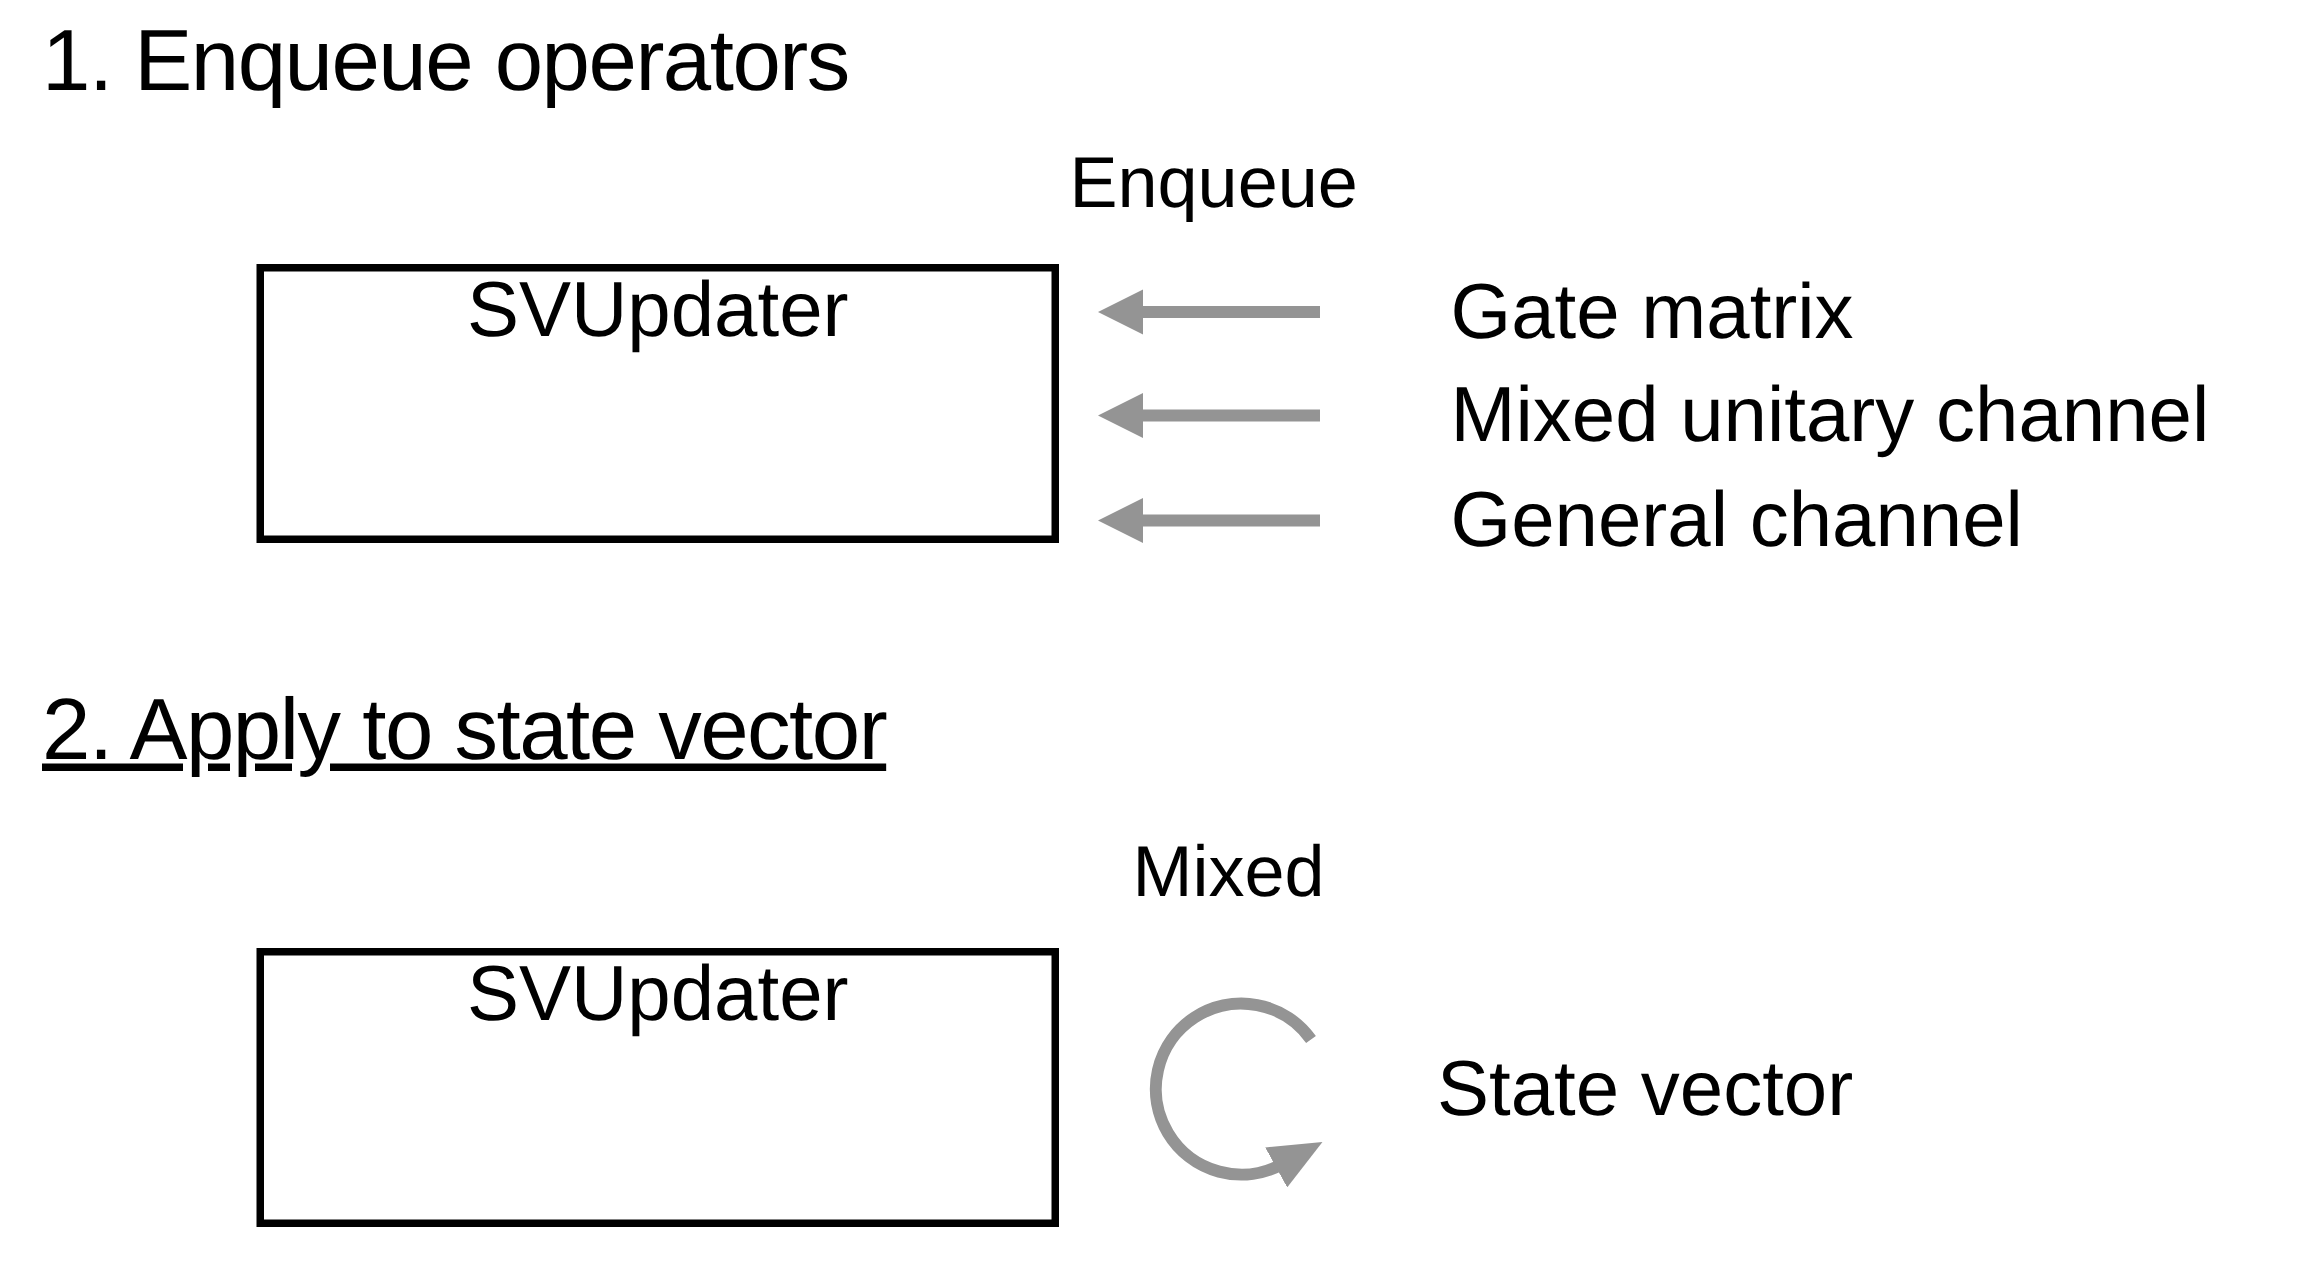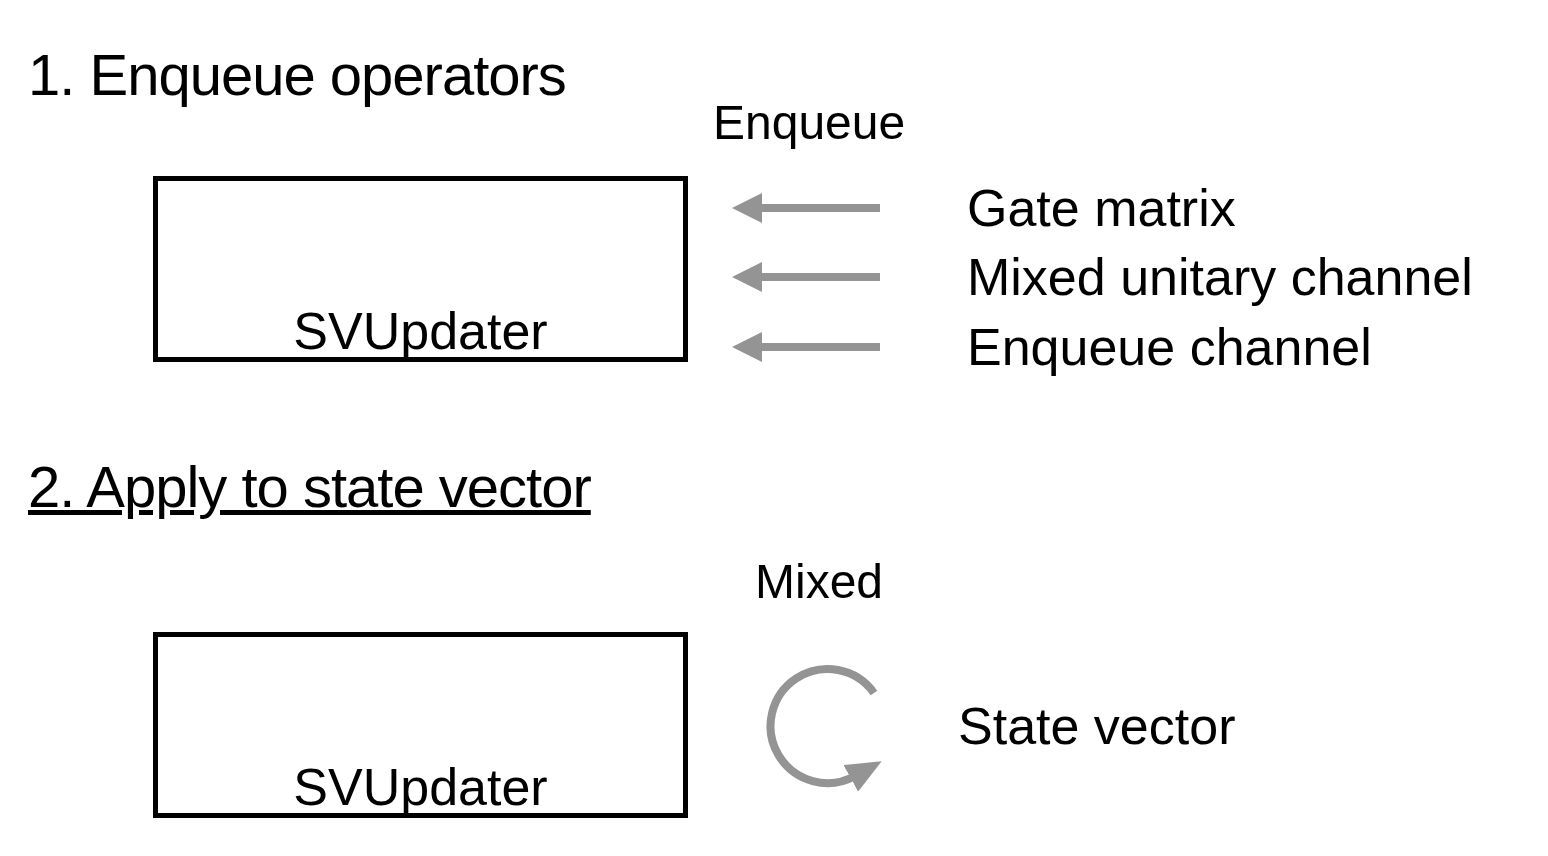--- a/index.html
+++ b/index.html
@@ -21,31 +21,31 @@
   }
   .heading {
     position: absolute;
     left: 28px;
     font-size: 58px;
     line-height: 1;
     letter-spacing: -1px;
     color: var(--text);
     white-space: nowrap;
   }
-  .heading.h1 { top: 12px; margin-top: 34px; }
+  .heading.h1 { top: 12px; }
   .heading.h2 { top: 458px; text-decoration: underline; }
   .svu-box {
     position: absolute;
-    left: 153px;
+    left: 171px;
     width: 535px;
     height: 186px;
     border: 5px solid var(--box-border);
     background: var(--background);
     display: flex;
-    align-items: flex-end;
+    align-items: flex-start;
     justify-content: center;
   }
   .svu-box.box1 { top: 176px; }
   .svu-box.box2 { top: 632px; }
   .svu-box .box-label {
     font-size: 52px;
     line-height: 1;
     color: var(--text);
     white-space: nowrap;
   }
@@ -148,21 +148,21 @@
         <span class="shaft"></span>
       </span>
     <span class="input-label">Gate matrix</span>
   </div>
 
   <div class="input-row r2">
     <span class="larrow">
         <span class="head"></span>
         <span class="shaft"></span>
       </span>
-    <span class="input-label">Enqueue channel</span>
+    <span class="input-label">General channel</span>
   </div>
 
   <div class="heading h2">2. Apply to state vector</div>
 
   <div class="svu-box box2">
     <span class="box-label">SVUpdater</span>
   </div>
 
   <div class="action-label apply">Mixed</div>
 

